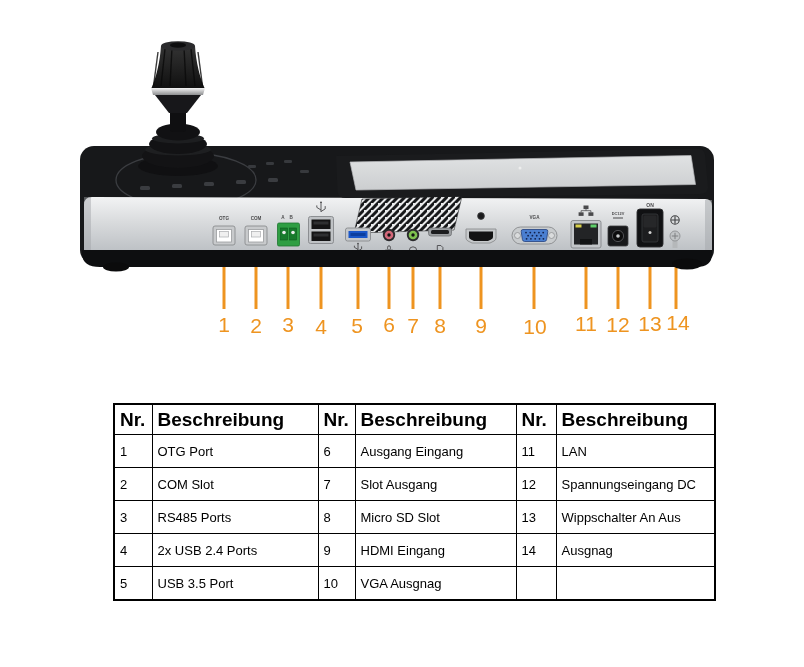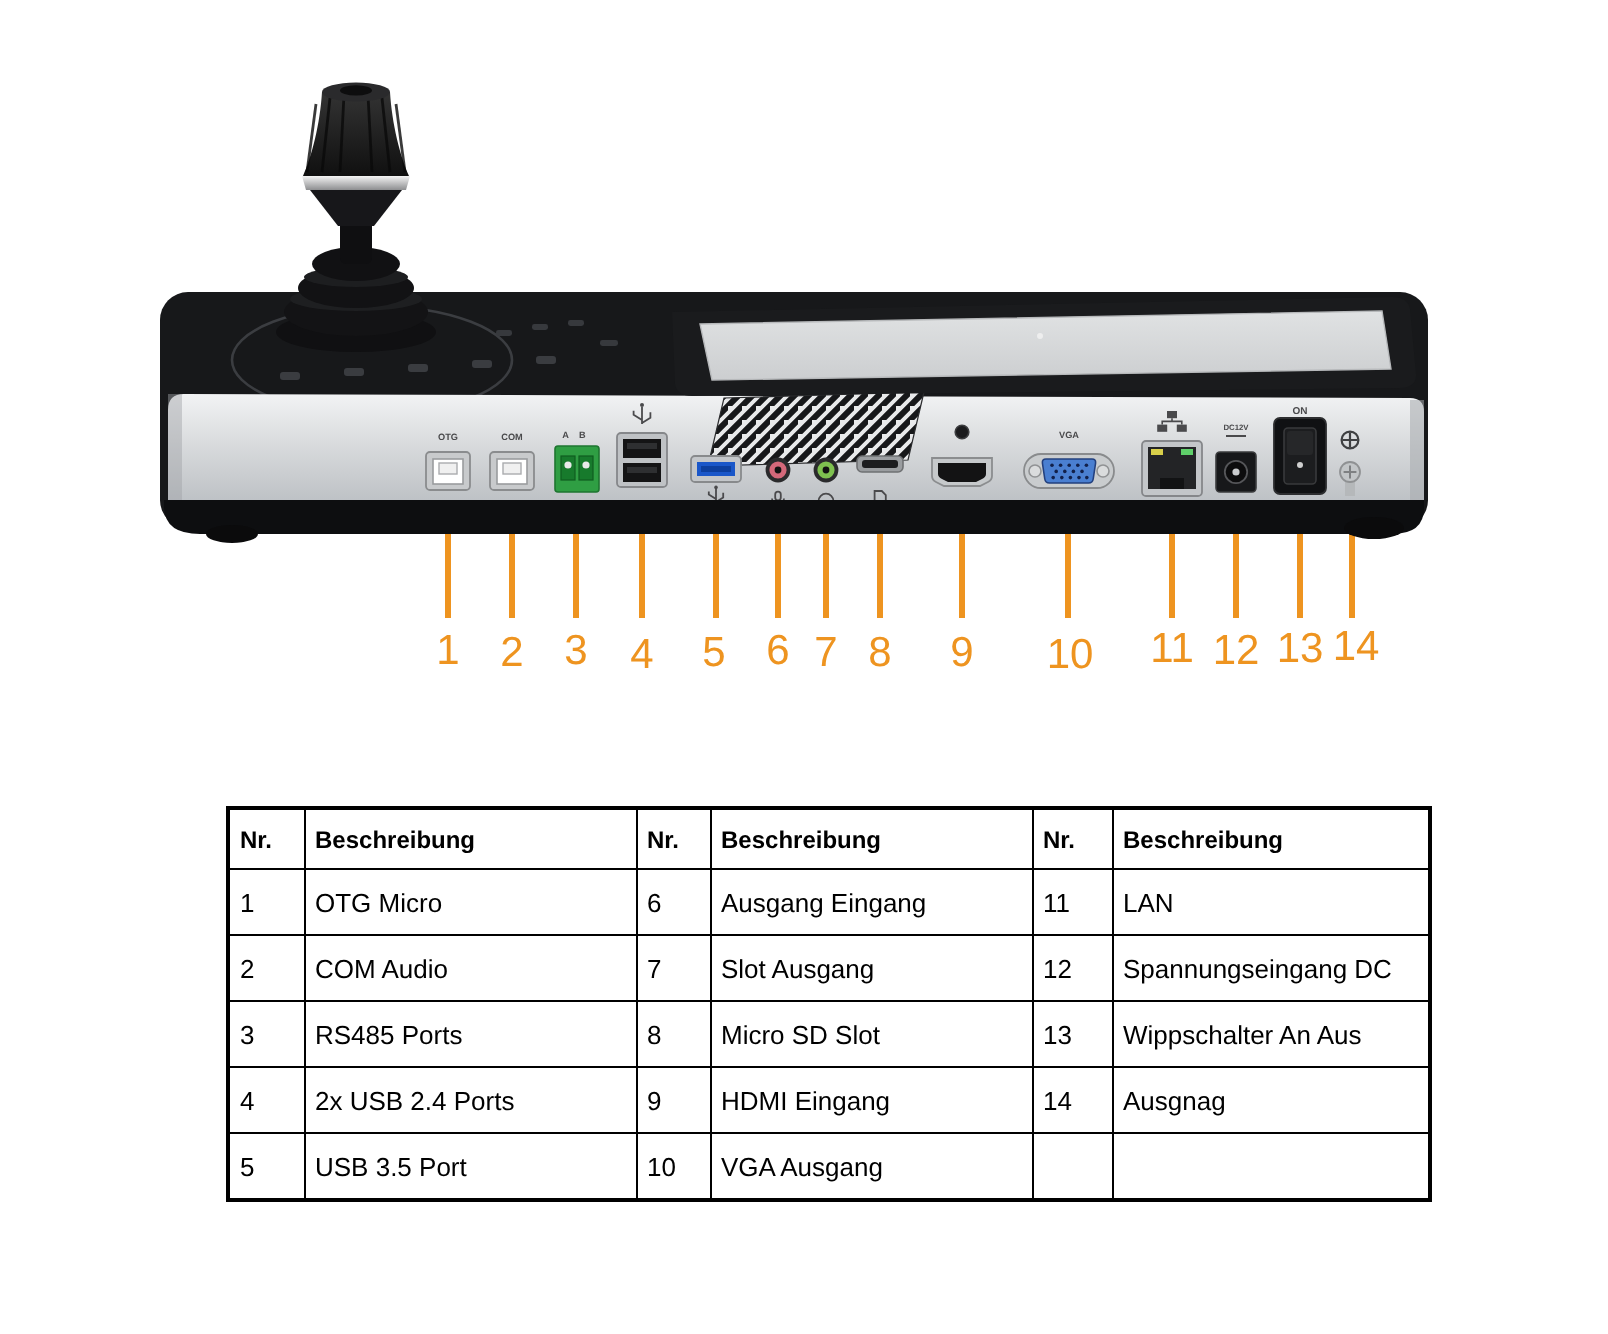--- a/index.html
+++ b/index.html
@@ -4,21 +4,21 @@
 <style>
   html,body{margin:0;padding:0;background:#ffffff;}
   .stage{position:relative;width:804px;height:667px;background:#ffffff;overflow:hidden;
          font-family:"Liberation Sans",sans-serif;}
   .device-svg{position:absolute;left:0;top:0;}
   .ports-table{position:absolute;left:113px;top:403px;border-collapse:collapse;
                table-layout:fixed;border:2px solid #000;
                font-family:"Liberation Sans",sans-serif;font-size:13px;color:#000;}
   .ports-table th,.ports-table td{border:1px solid #000;padding:0 2px 0 5px;
                text-align:left;vertical-align:middle;overflow:hidden;white-space:nowrap;}
-  .ports-table th{font-weight:bold;font-size:12px;height:29px;}
+  .ports-table th{font-weight:bold;font-size:19px;height:29px;}
   .ports-table td{height:32px;font-weight:normal;}
   text{font-family:"Liberation Sans",sans-serif;}
   .tiny-label{fill:#4a4a4c;font-size:4.6px;font-weight:bold;text-anchor:middle;}
   .callout-num{font-size:21px;text-anchor:middle;}
 </style>
 </head>
 <body>
 
 <div class="stage">
 
@@ -311,29 +311,29 @@
       <th>Beschreibung</th>
       <th>Nr.</th>
       <th>Beschreibung</th>
       <th>Nr.</th>
       <th>Beschreibung</th>
     </tr>
   </thead>
   <tbody>
     <tr>
       <td>1</td>
-      <td>OTG Micro</td>
+      <td>OTG Port</td>
       <td>6</td>
       <td>Ausgang Eingang</td>
       <td>11</td>
       <td>LAN</td>
     </tr>
     <tr>
       <td>2</td>
-      <td>COM Audio</td>
+      <td>COM Slot</td>
       <td>7</td>
       <td>Slot Ausgang</td>
       <td>12</td>
       <td>Spannungseingang DC</td>
     </tr>
     <tr>
       <td>3</td>
       <td>RS485 Ports</td>
       <td>8</td>
       <td>Micro SD Slot</td>
@@ -345,20 +345,20 @@
       <td>2x USB 2.4 Ports</td>
       <td>9</td>
       <td>HDMI Eingang</td>
       <td>14</td>
       <td>Ausgnag</td>
     </tr>
     <tr>
       <td>5</td>
       <td>USB 3.5 Port</td>
       <td>10</td>
-      <td>VGA Ausgang</td>
+      <td>VGA Ausgnag</td>
       <td></td>
       <td></td>
     </tr>
   </tbody>
 </table>
 
 </div>
 
 </body></html>

